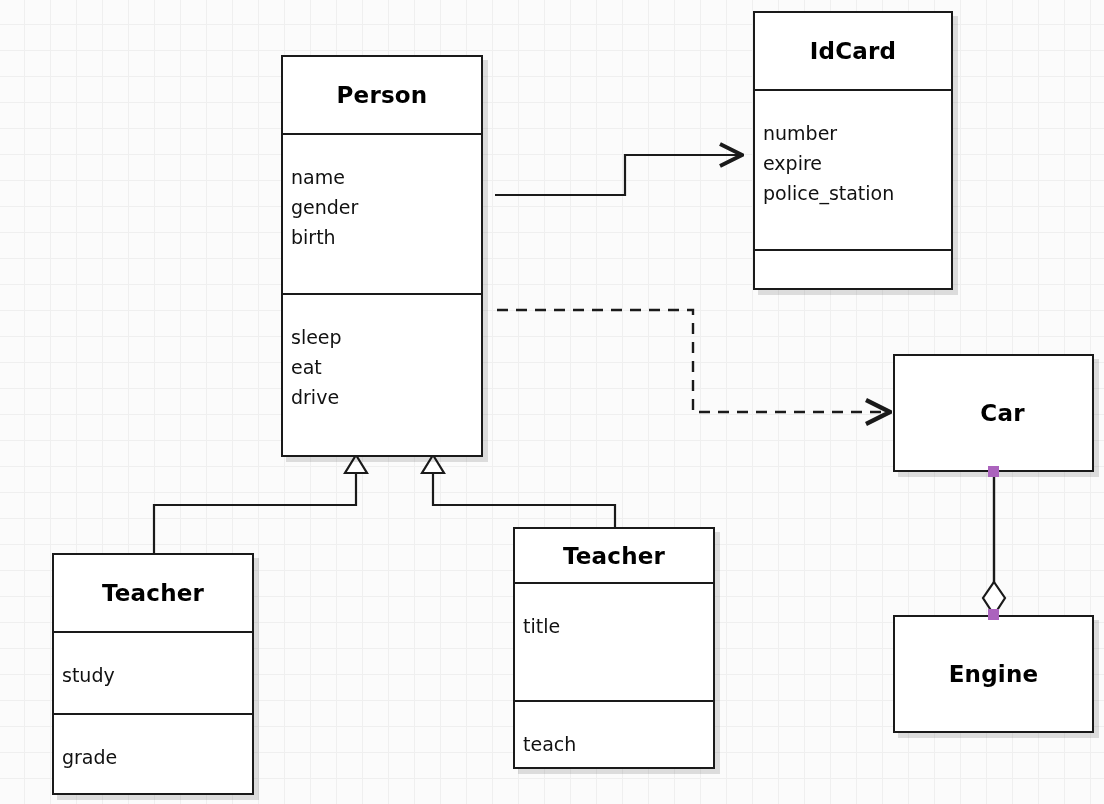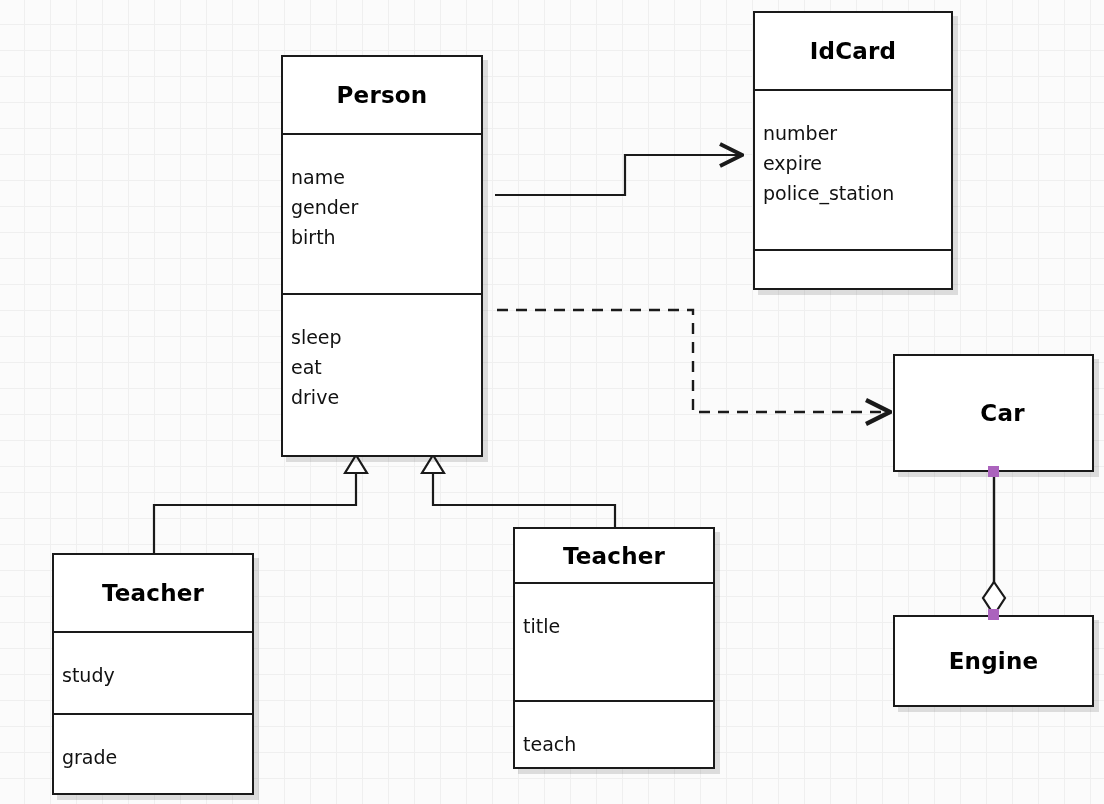--- a/index.html
+++ b/index.html
@@ -160,20 +160,20 @@
     </div>
   </div>
 
   <div class="uml-class" style="left:893px; top:354px; width:201px; height:118px;">
     <div class="cmp cmp-title" style="flex:1;margin-left:18px;">
       <span>Car</span>
     </div>
   </div>
   <div class="conn-square" style="left:988px; top:466px;"></div>
 
-  <div class="uml-class" style="left:893px; top:615px; width:201px; height:92px;">
+  <div class="uml-class" style="left:893px; top:615px; width:201px; height:118px;">
     <div class="cmp cmp-title" style="flex:1;">
       <span>Engine</span>
     </div>
   </div>
   <div class="conn-square" style="left:988px; top:609px;"></div>
 
 </div>
 
 </body></html>

